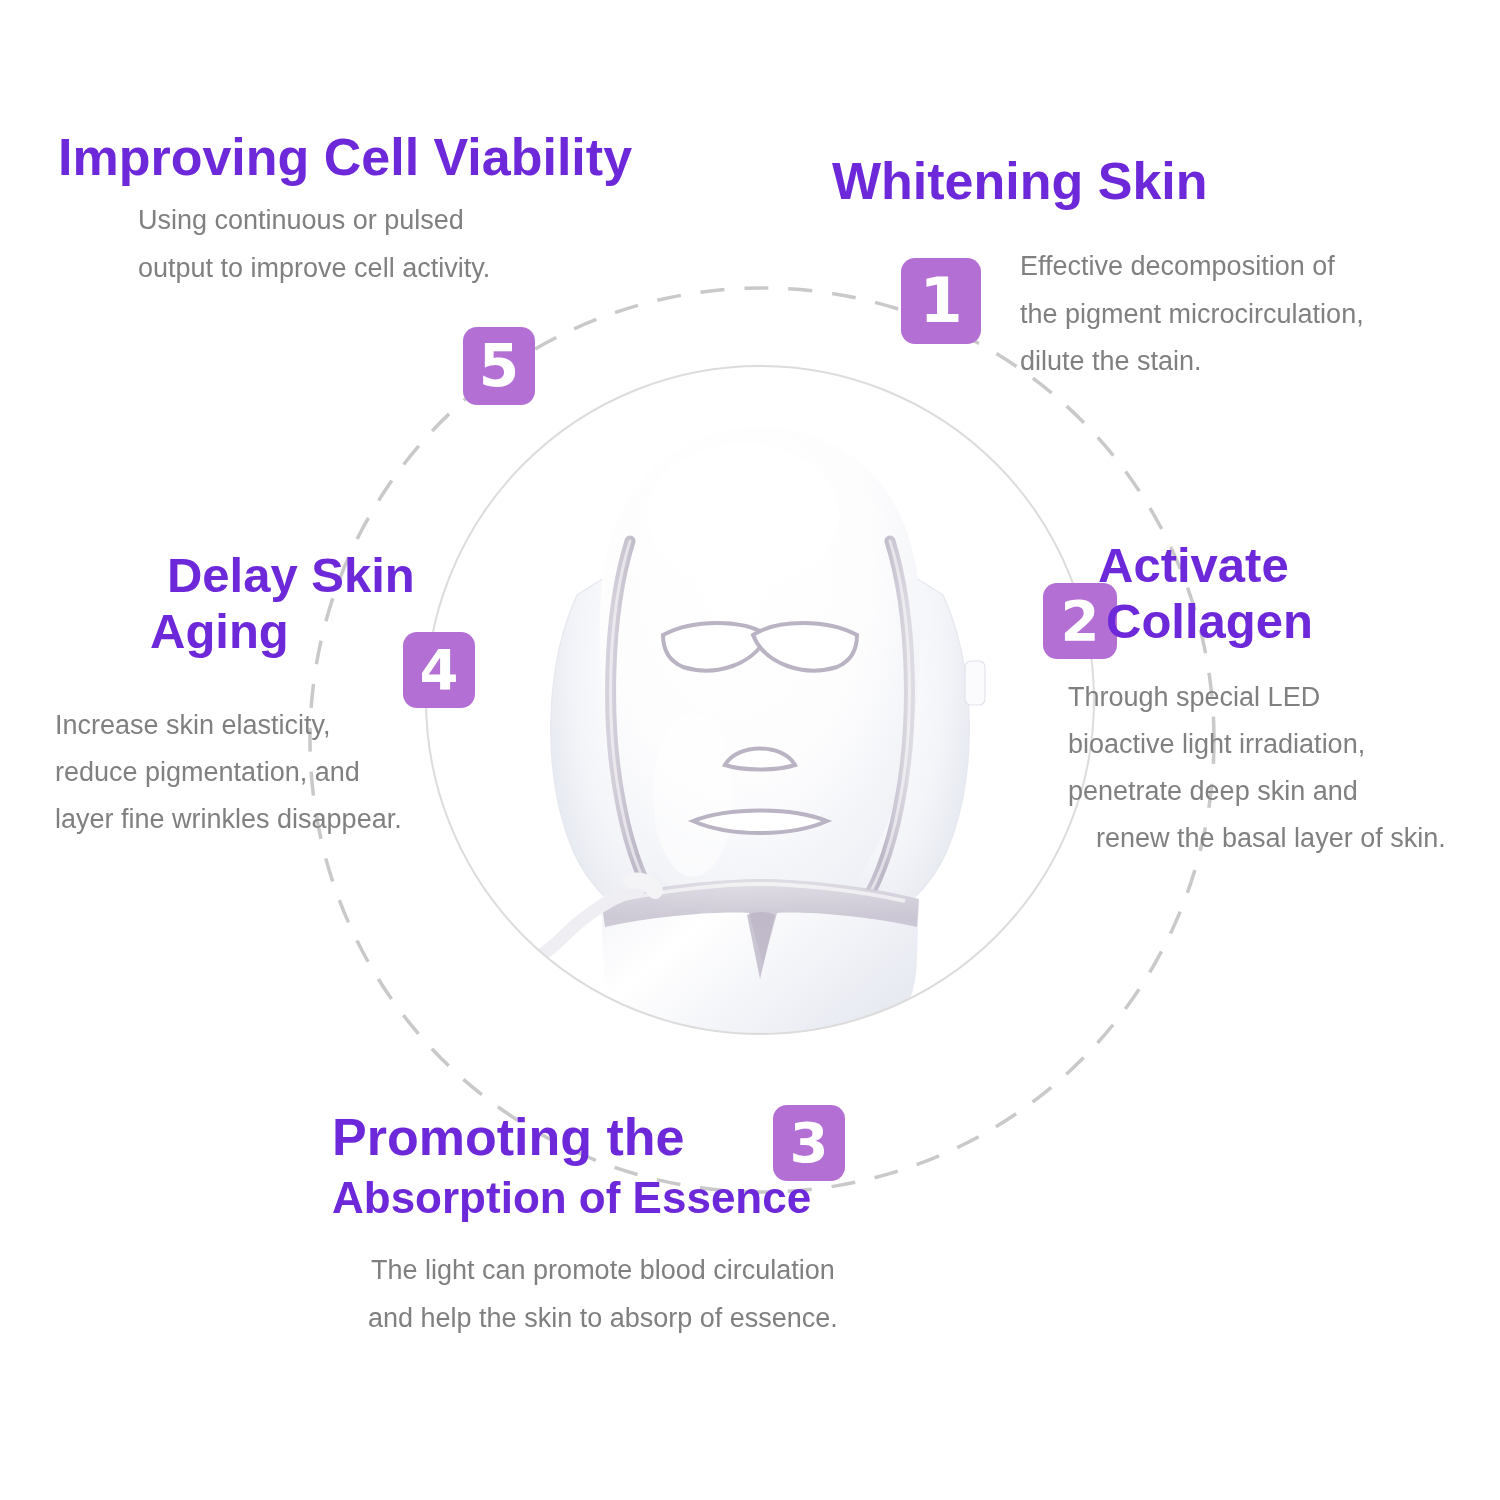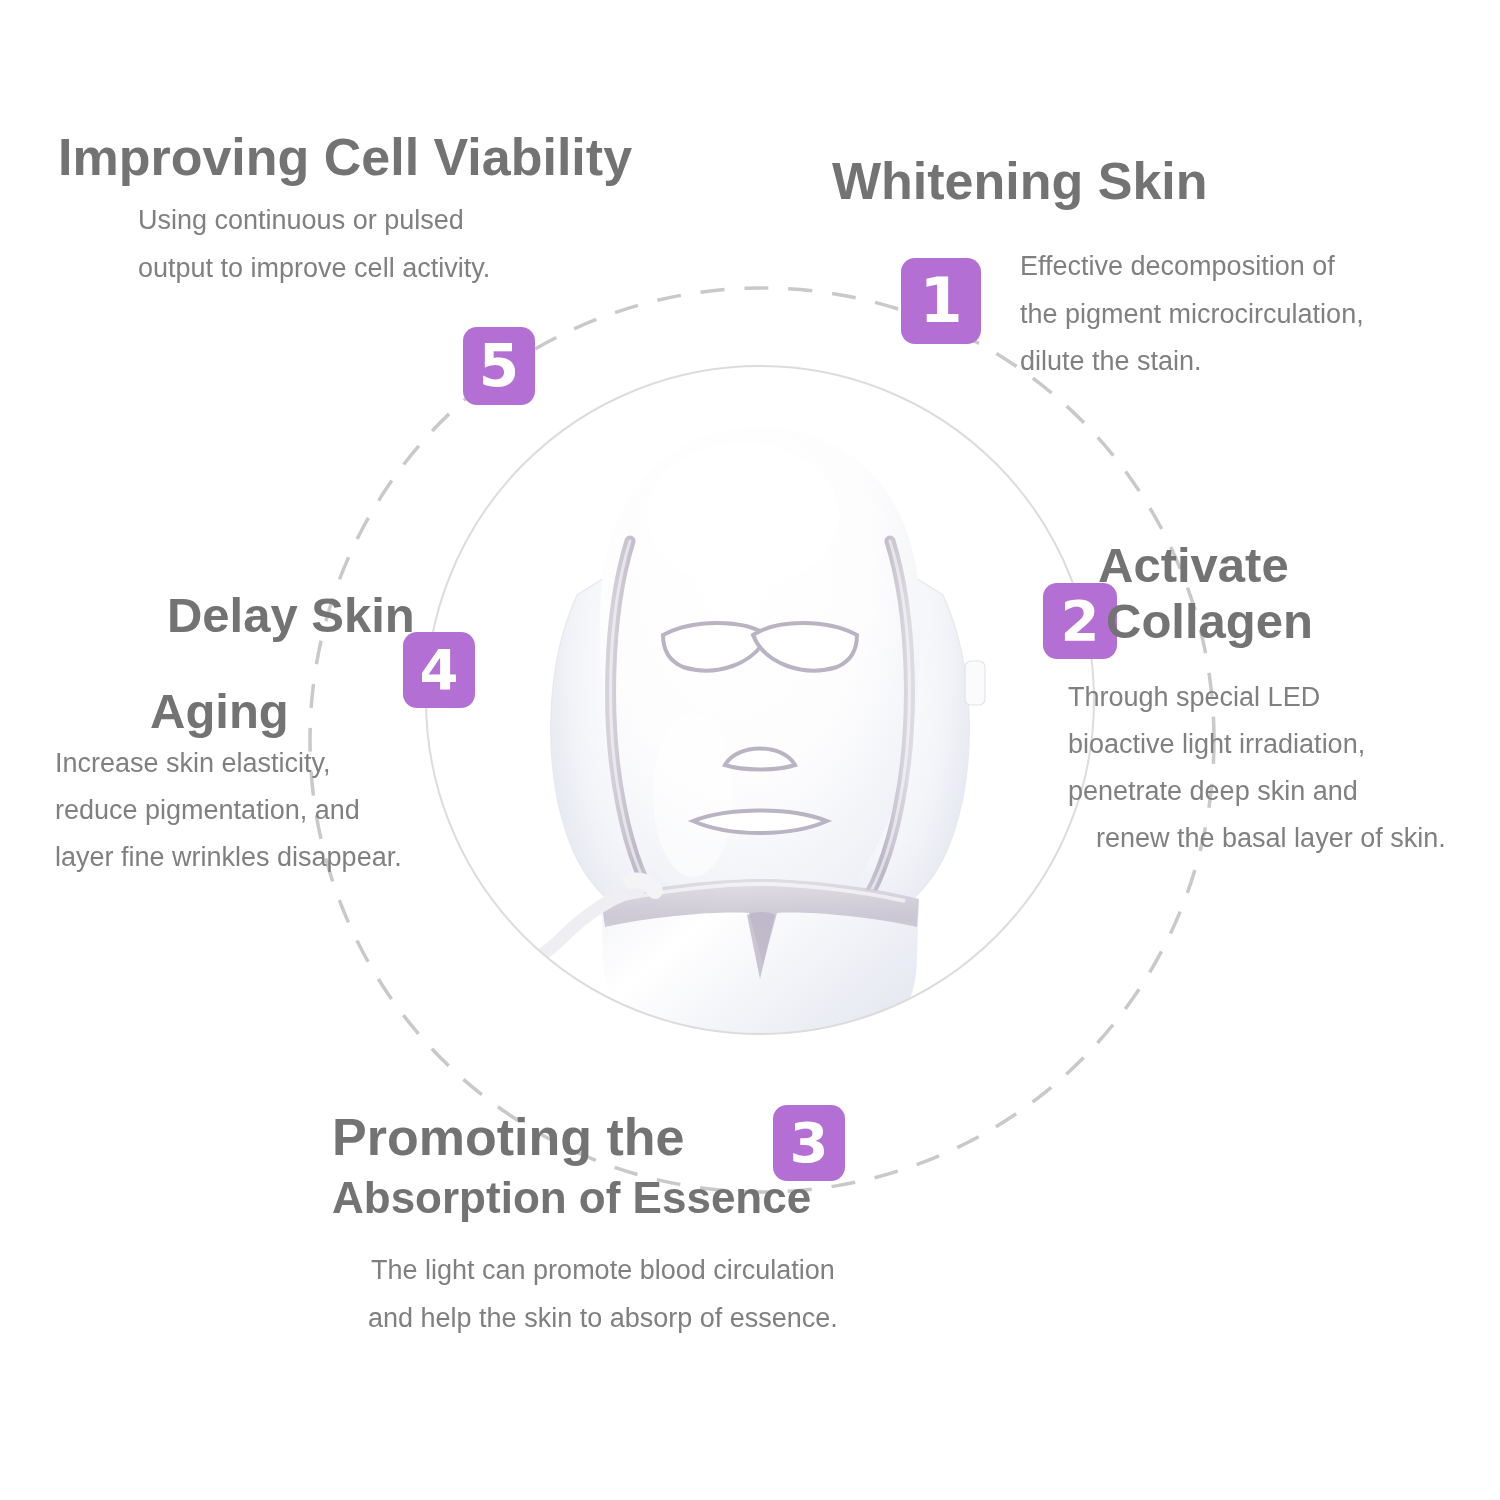--- a/index.html
+++ b/index.html
@@ -51,21 +51,21 @@
   }
   .badge.b1 { left: 901px;  top: 258px;  width: 80px;  height: 86px;  font-size: 62px; }
   .badge.b2 { left: 1043px; top: 583px;  width: 74px;  height: 76px;  font-size: 56px; }
   .badge.b3 { left: 773px;  top: 1105px; width: 72px;  height: 76px;  font-size: 56px; }
   .badge.b4 { left: 403px;  top: 632px;  width: 72px;  height: 76px;  font-size: 56px; }
   .badge.b5 { left: 463px;  top: 327px;  width: 72px;  height: 78px;  font-size: 58px; }
 
   
   .block { position: absolute; }
   .heading {
-    color: #737373;
+    color: #6d28d9;
     font-weight: bold;
     font-size: 49px;
     line-height: 1.14;
     white-space: nowrap;
     margin: 0;
   }
   .heading.h-big { font-size: 52px; }
   .body-text {
     color: #808080;
     font-size: 27px;
@@ -84,23 +84,23 @@
 
   
   .blk2 { left: 1098px; top: 538px; text-align: left; }
   .blk2 .heading { text-align: left; }
   .blk2 .heading.l2 { margin-left: 8px; }
   .blk2 .body-text { margin-top: 24px; margin-left: -30px; }
   .blk2 .body-text p.indent { margin-left: 28px; }
 
   
   .blk4 { left: 150px; top: 548px; }
-  .blk4 .heading { text-align: right; margin-top: 40px; }
+  .blk4 .heading { text-align: right; }
   .blk4 .heading.l2 { margin-right: 126px; }
-  .blk4 .body-text { margin-left: -95px; }
+  .blk4 .body-text { margin-top: 42px; margin-left: -95px; }
 
   
   .blk3 { left: 332px; top: 1108px; }
   .blk3 .heading.l1 { font-size: 52px; }
   .blk3 .heading.l2 { font-size: 44px; margin-top: 6px; }
   .blk3 .body-text { margin-top: 24px; margin-left: 36px; text-align: center; }
 </style>
 </head>
 <body>
 

